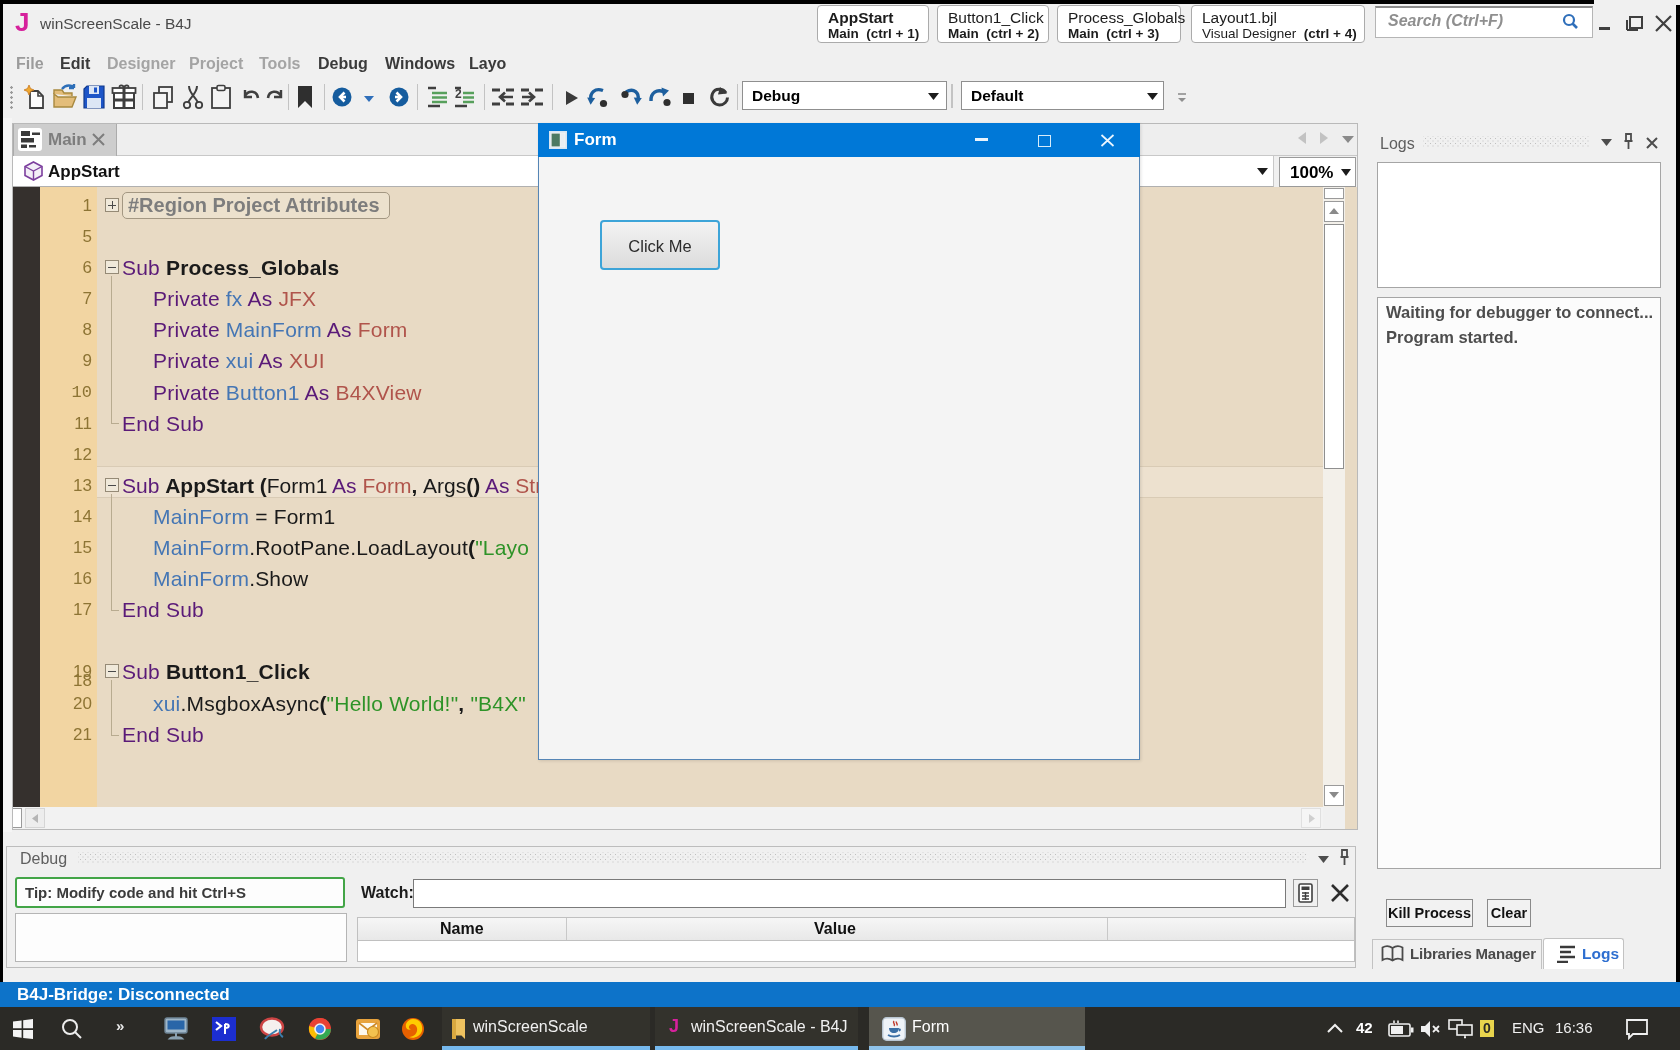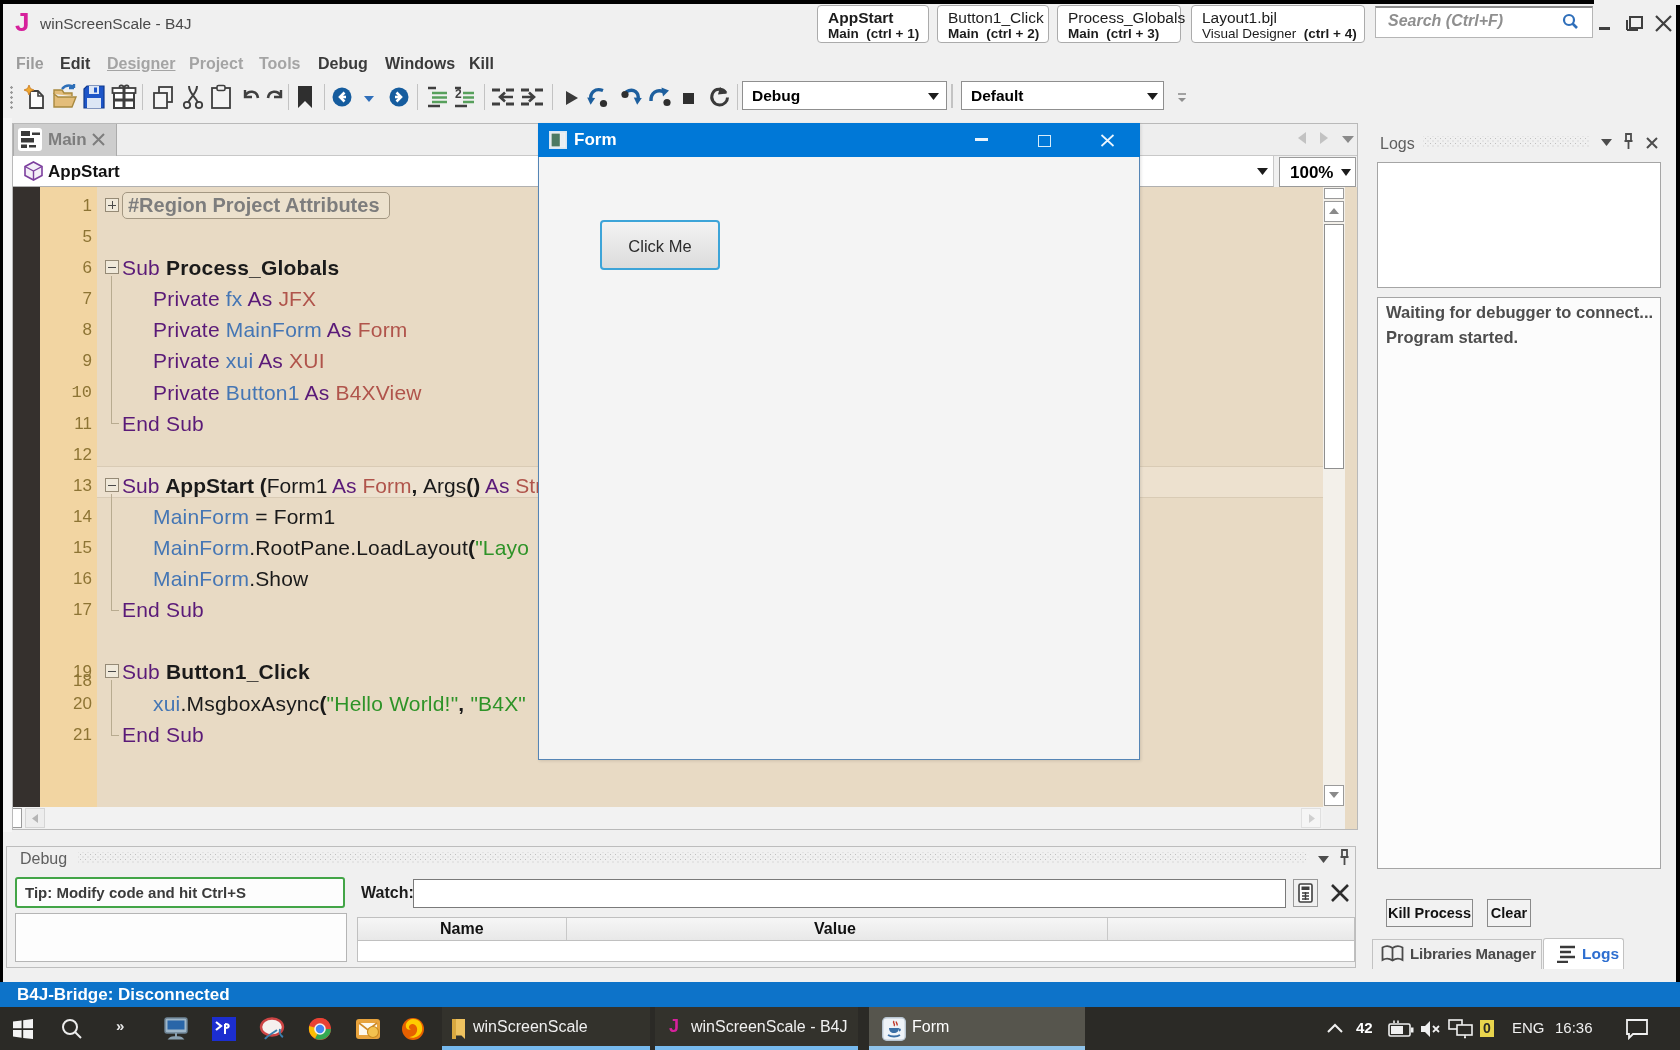--- a/index.html
+++ b/index.html
@@ -57,26 +57,26 @@
 <div class="abs" style="left:1375px;top:6px;width:218px;height:32px;background:#fff;border:1px solid #b5b5b5;border-top:2px solid #8a8a8a;"></div>
 <div class="abs b" style="left:1388px;top:12px;font-size:16px;font-style:italic;color:#8f8f8f;">Search (Ctrl+F)</div>
 <svg class="abs" style="left:1560px;top:12px;" width="20" height="20" viewBox="0 0 20 20">
   <circle cx="9" cy="8" r="5" fill="none" stroke="#2f6fba" stroke-width="2.2"></circle>
   <path d="M12.5 11.5 L17 16" stroke="#2f6fba" stroke-width="2.6"></path>
 </svg>
 
 
 <div class="abs b" style="left:16px;top:55px;font-size:16px;color:#9b9b9b;">File</div>
 <div class="abs b" style="left:60px;top:55px;font-size:16px;color:#3a3a3a;">Edit</div>
-<div class="abs b" style="left:107px;top:55px;font-size:16px;color:#a4a4a4;text-decoration:underline;">Designer</div>
+<div class="abs b" style="left:107px;top:55px;font-size:16px;color:#a4a4a4;">Designer</div>
 <div class="abs b" style="left:189px;top:55px;font-size:16px;color:#a4a4a4;">Project</div>
 <div class="abs b" style="left:259px;top:55px;font-size:16px;color:#a4a4a4;">Tools</div>
 <div class="abs b" style="left:318px;top:55px;font-size:16px;color:#3a3a3a;">Debug</div>
 <div class="abs b" style="left:385px;top:55px;font-size:16px;color:#3a3a3a;">Windows</div>
-<div class="abs b" style="left:469px;top:55px;font-size:16px;color:#3a3a3a;">Kill</div>
+<div class="abs b" style="left:469px;top:55px;font-size:16px;color:#3a3a3a;">Layo</div>
 
 
 <style>.tsep{position:absolute;top:84px;width:1px;height:26px;background:#c3c3c3;}</style>
 <div class="abs" style="left:10px;top:85px;width:3px;height:26px;background-image:radial-gradient(#9a9a9a 1px, transparent 1.2px);background-size:3px 5px;"></div>
 
 <svg class="abs" style="left:22px;top:84px;" width="26" height="26" viewBox="0 0 26 26">
   <path d="M8 7 H16 L21 12 V24 H8 Z" fill="#fdfdfd" stroke="#3f3f3f" stroke-width="1.8"></path>
   <path d="M16 7 L16 12 L21 12" fill="none" stroke="#3f3f3f" stroke-width="1.6"></path>
   <path d="M7 1 L8.5 4.5 L12 6 L8.5 7.5 L7 11 L5.5 7.5 L2 6 L5.5 4.5 Z" fill="#f0a830" stroke="#c87820" stroke-width="0.8"></path>
 </svg>

